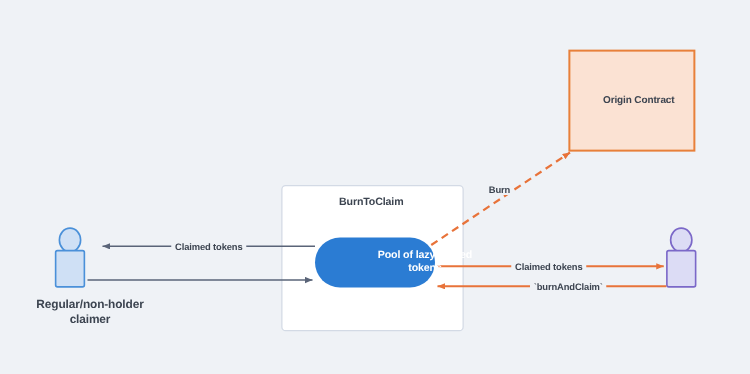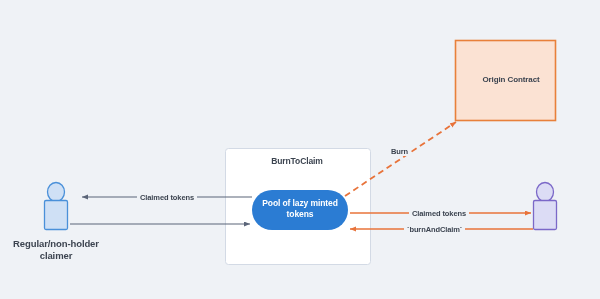--- a/index.html
+++ b/index.html
@@ -40,20 +40,21 @@
   .group-title {
     font-size: 8.5px;
     font-weight: 700;
     letter-spacing: -0.1px;
   }
   .pool-text {
     font-size: 8.5px;
     font-weight: 700;
     color: #ffffff;
     letter-spacing: -0.1px;
+    padding-left: 40px;
   }
   .box-text {
     font-size: 8px;
     font-weight: 700;
     letter-spacing: -0.1px;
   }
   .edge-label {
     position: absolute;
     font-size: 7.5px;
     font-weight: 700;
@@ -109,26 +110,26 @@
     <line x1="345" y1="196" x2="456" y2="122" stroke="#e8733a" stroke-width="1.8" stroke-dasharray="6 4" marker-end="url(#arrow-orange)"></line>
   </svg>
 
   <div class="node-label group-title" style="left:225px; top:156px; width:144px;">BurnToClaim</div>
 
   <div class="node-label pool-text" style="left:252px; top:198px; width:96px;">Pool of lazy minted
 tokens</div>
 
   <div class="node-label box-text" style="left:455px; top:75px; width:112px;">Origin Contract</div>
 
-  <div class="node-label actor-caption" style="left:0px; top:238px; width:112px;">Regular/non-holder
+  <div class="node-label actor-caption" style="left:0px; top:238px; width:112px;padding-left:16px;">Regular/non-holder
 claimer</div>
 
 
   <div class="edge-label on-white" style="left:137px; top:193px;">Claimed tokens</div>
 
 
   <div class="edge-label" style="left:409px; top:209px;">Claimed tokens</div>
 
-  <div class="edge-label" style="left:404px; top:225px;text-align:right;">`burnAndClaim`</div>
+  <div class="edge-label" style="left:424px; top:225px;text-align:right;">`burnAndClaim`</div>
 
   <div class="edge-label" style="left:388px; top:147px;">Burn</div>
 
 </div>
 
 </body></html>

